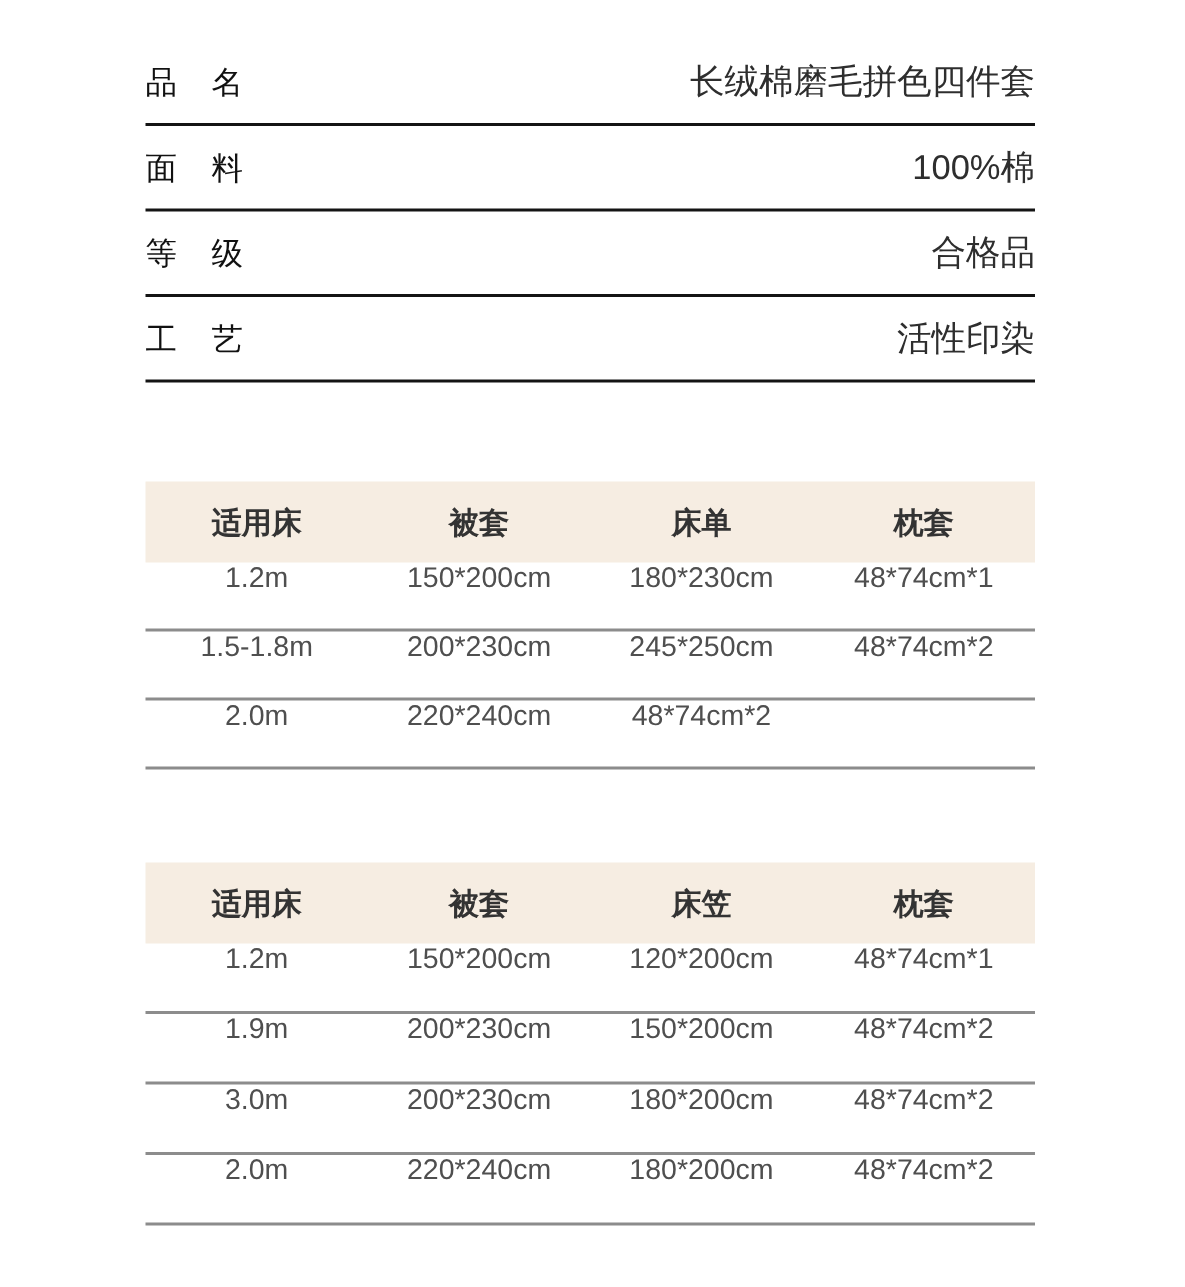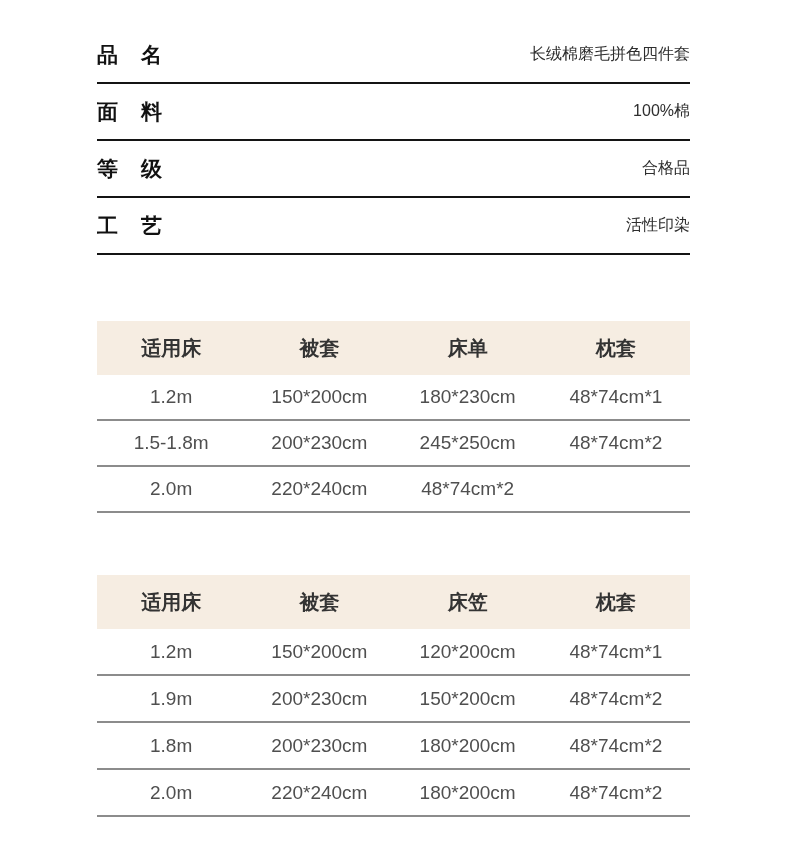--- a/index.html
+++ b/index.html
@@ -11,34 +11,34 @@
     overflow: hidden;
   }
   .page { padding: 27px 100px 0 97px; }
 
   
   .spec-row {
     display: flex; justify-content: space-between; align-items: center;
     height: 57px;
     border-bottom: 2px solid #141414;
   }
-  .spec-label { font-size: 21px; font-weight: 700; color: #111; letter-spacing: 1px; }
-  .spec-value { font-size: 16px; font-weight: 400; color: #2e2e2e; }
+  .spec-label { font-size: 21px; font-weight: 400; color: #111; letter-spacing: 1px; }
+  .spec-value { font-size: 23px; font-weight: 400; color: #2e2e2e; }
 
   
   .size-table { margin-top: 66px; }
   .size-table.second { margin-top: 62px; }
   .thead {
     display: flex; align-items: center; height: 54px;
     background: #f6ede2;
   }
   .col { width: 25%; text-align: center; }
   .thead .col { font-size: 20px; font-weight: 600; color: #333; }
   .trow {
-    display: flex; align-items: center; height: 46px;
+    display: flex; align-items: flex-start; height: 46px;
     border-bottom: 2px solid #8c8c8c;
   }
   .size-table.second .trow { height: 47px; }
   .trow .col { font-size: 19px; font-weight: 400; color: #4f4f4f; }
 </style>
 </head>
 <body>
 
 <div class="page">
 
@@ -100,21 +100,21 @@
       <span class="col">120*200cm</span>
       <span class="col">48*74cm*1</span>
     </div>
     <div class="trow">
       <span class="col">1.9m</span>
       <span class="col">200*230cm</span>
       <span class="col">150*200cm</span>
       <span class="col">48*74cm*2</span>
     </div>
     <div class="trow">
-      <span class="col">1.8m</span>
+      <span class="col">3.0m</span>
       <span class="col">200*230cm</span>
       <span class="col">180*200cm</span>
       <span class="col">48*74cm*2</span>
     </div>
     <div class="trow">
       <span class="col">2.0m</span>
       <span class="col">220*240cm</span>
       <span class="col">180*200cm</span>
       <span class="col">48*74cm*2</span>
     </div>

